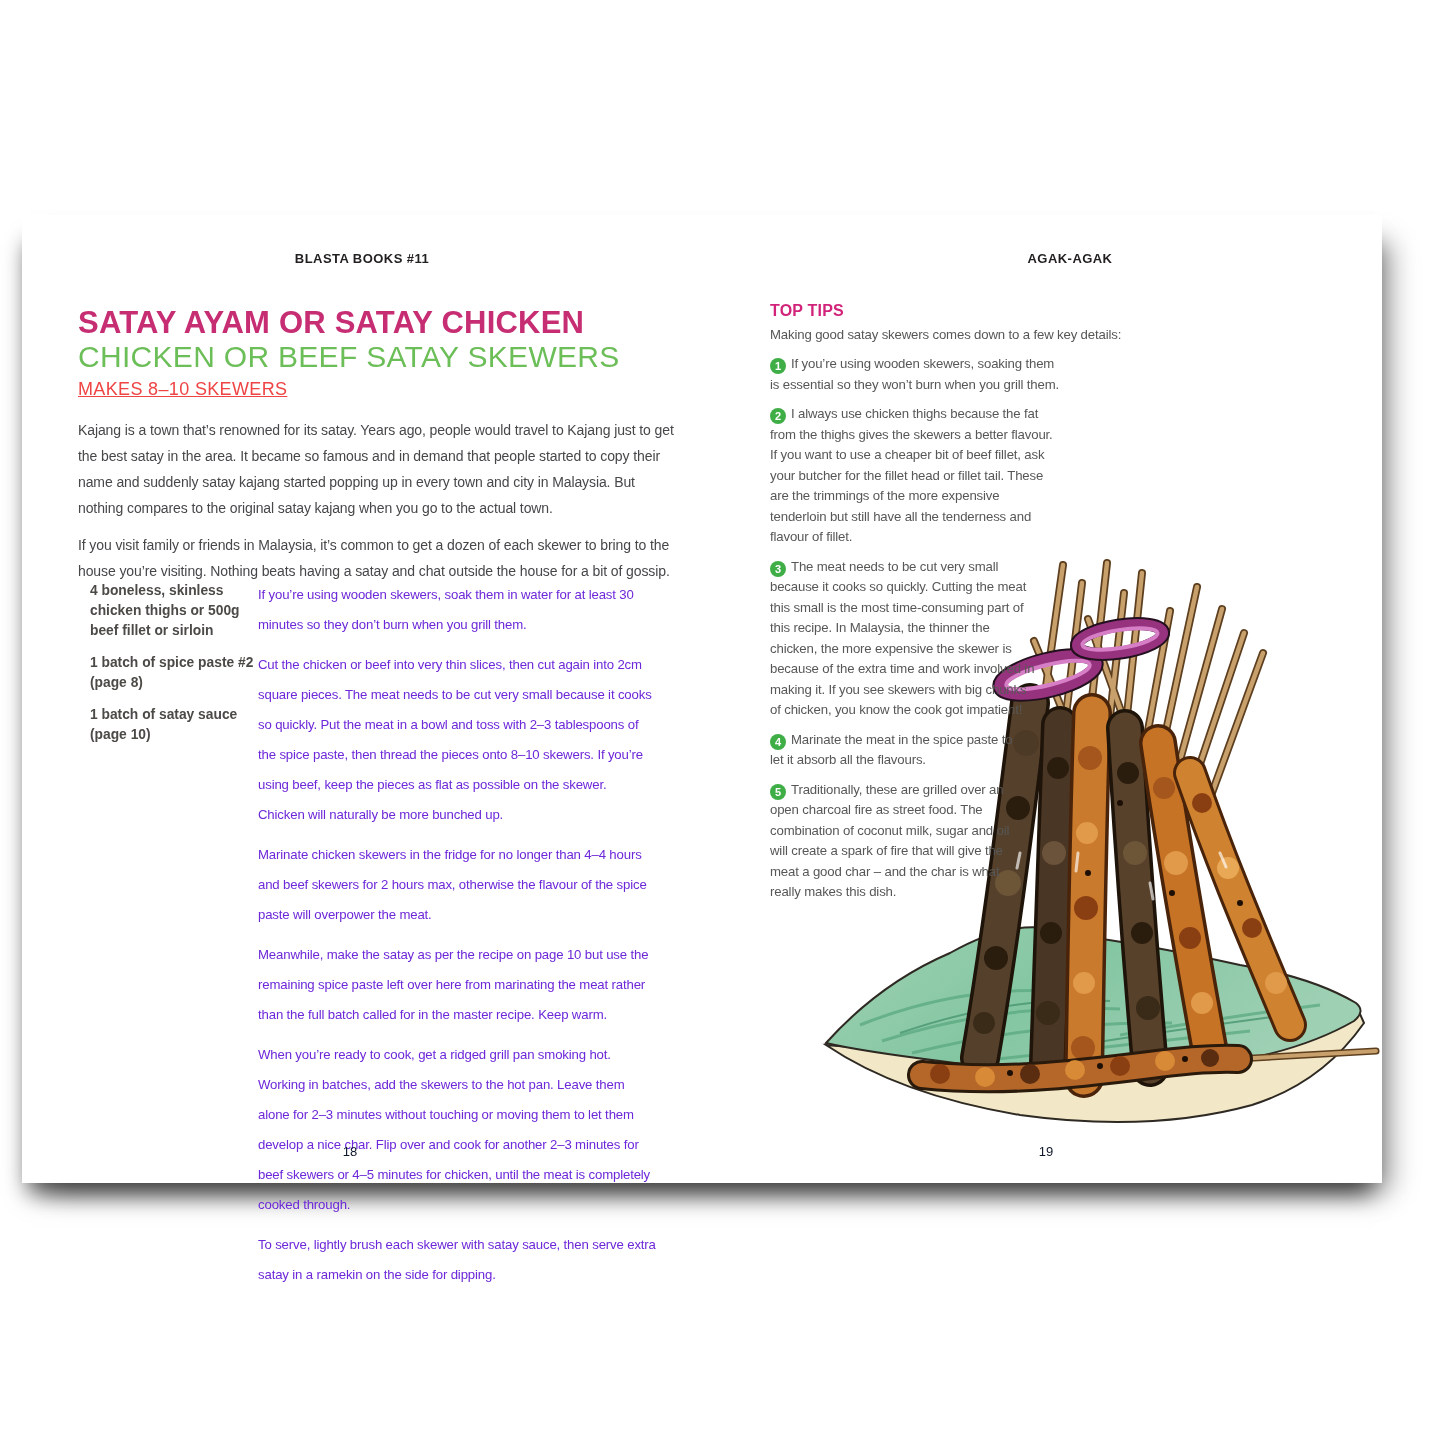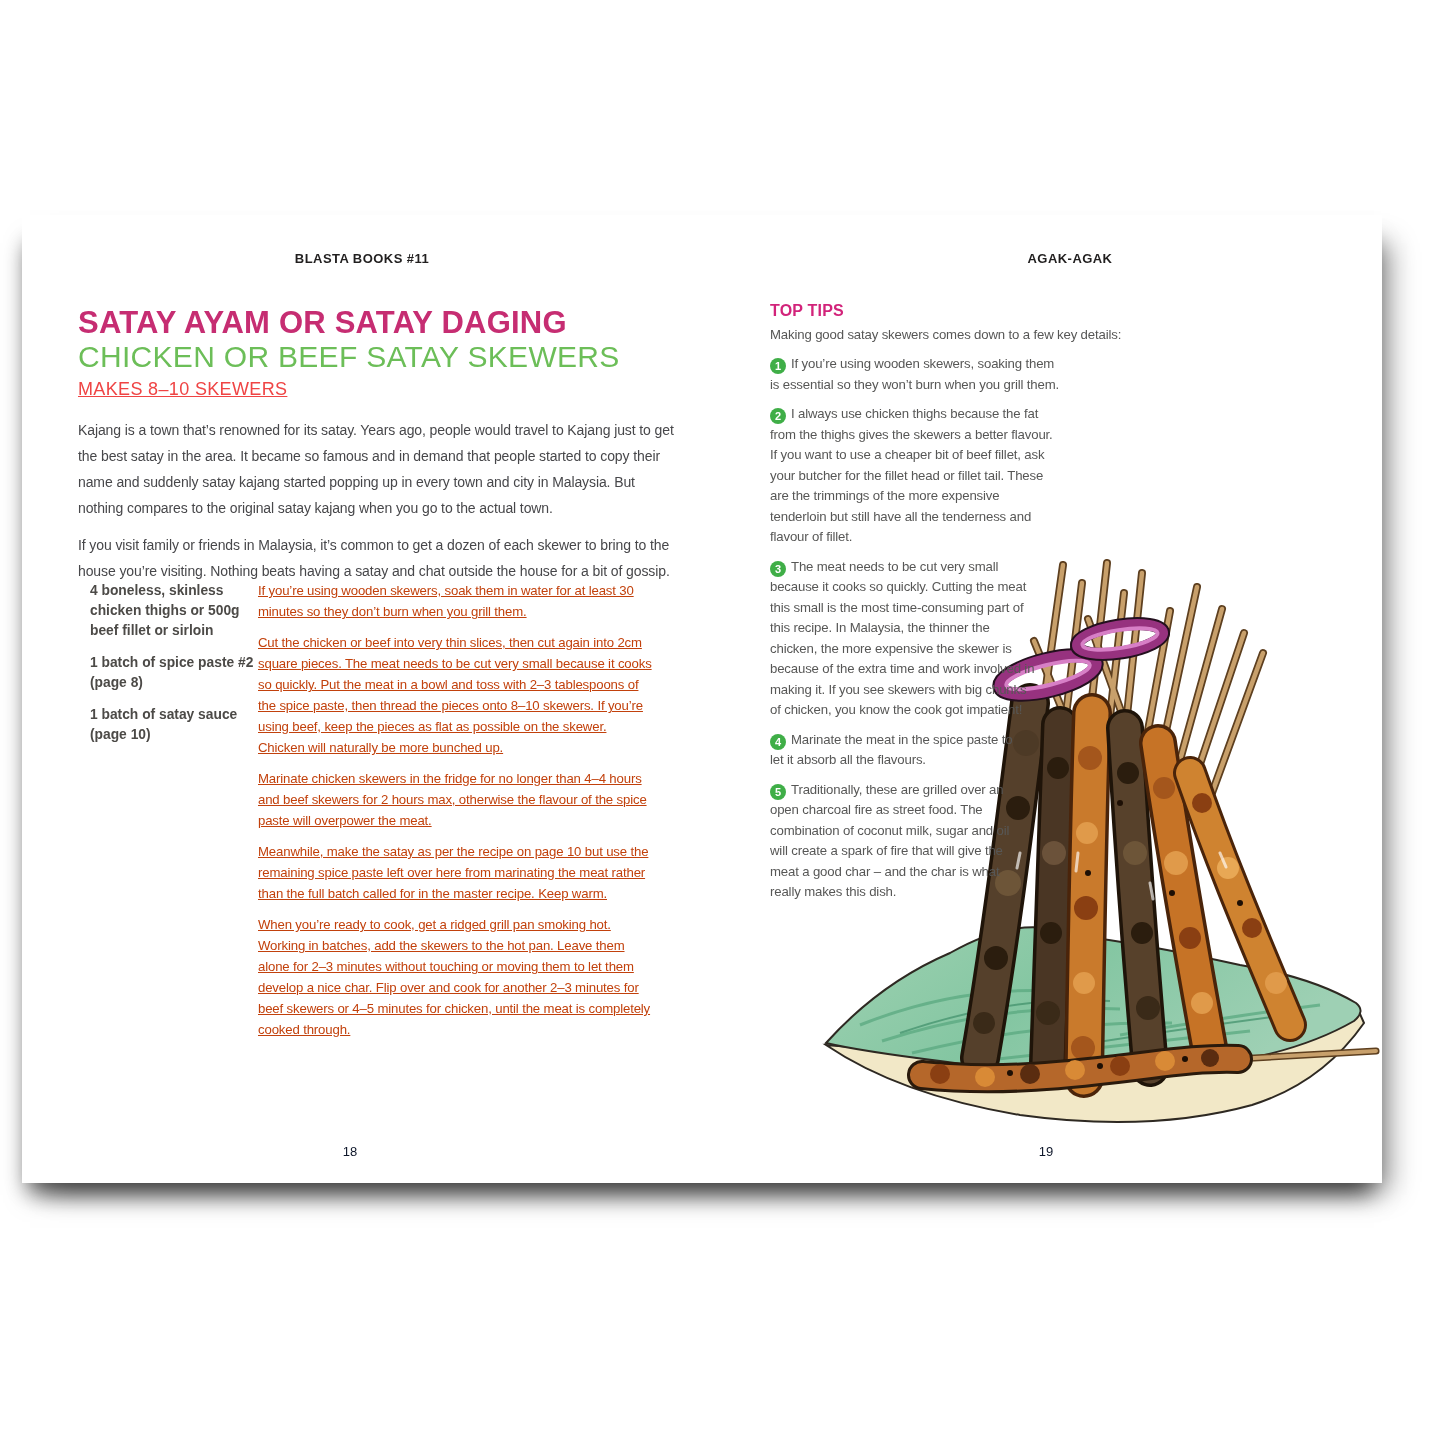--- a/index.html
+++ b/index.html
@@ -17,21 +17,21 @@
   .title{position:absolute;left:56px;top:90px;margin:0;font-size:31px;font-weight:bold;color:#c62d72;letter-spacing:.2px;white-space:nowrap;}
   .subtitle{position:absolute;left:56px;top:125px;margin:0;font-size:30px;font-weight:normal;color:#6cbe58;letter-spacing:.3px;white-space:nowrap;}
   .yield{position:absolute;left:56px;top:164px;font-size:18px;color:#ef4444;letter-spacing:.35px;text-decoration:underline;}
 
   .intro{position:absolute;left:56px;width:598px;margin:0;font-size:14px;line-height:26px;color:#47474a;letter-spacing:-.1px;}
   .intro.first{top:202px;}
   .intro.second{top:317px;}
 
   .ing{position:absolute;left:56px;top:366px;width:176px;font-size:13.8px;font-weight:bold;line-height:20px;color:#4c4a47;}
   .ing p{margin:0 0 12px 12px;}
-  .method{position:absolute;left:236px;top:365px;width:398px;font-size:13.2px;line-height:21px;color:#c2410c;letter-spacing:-.15px;text-decoration:underline;}
+  .method{position:absolute;left:236px;top:365px;width:398px;font-size:13.2px;line-height:30px;color:#6d28d9;letter-spacing:-.15px;}
   .method p{margin:0 0 10px 0;}
 
   .pagenum{position:absolute;top:929px;font-size:13px;color:#0f172a;}
   .page.left .pagenum{left:0;width:656px;text-align:center;}
   .page.right .pagenum{left:32px;width:624px;text-align:center;}
 
   .tips-col{position:absolute;left:68px;top:86px;width:398px;font-size:13.2px;line-height:20.5px;
     color:#575756;letter-spacing:-.15px;z-index:1;}
   .tips-head{margin:0 0 3px 0;font-size:16px;font-weight:bold;color:#d2237a;letter-spacing:.2px;}
   .tips-intro{margin:0 0 9px 0;}
@@ -44,39 +44,40 @@
   .illu{position:absolute;left:118px;top:338px;width:568px;height:586px;z-index:0;}
   .illu svg{display:block;width:100%;height:100%;}
 </style>
 </head>
 <body>
 
 <div class="spread">
 
   <section class="page left">
     <div class="running-head">BLASTA BOOKS #11</div>
-    <h1 class="title">SATAY AYAM OR SATAY DAGING</h1>
+    <h1 class="title">SATAY AYAM OR SATAY CHICKEN</h1>
     <h2 class="subtitle">CHICKEN OR BEEF SATAY SKEWERS</h2>
     <div class="yield">MAKES 8–10 SKEWERS</div>
 
     <p class="intro second">If you visit family or friends in Malaysia, it’s common to get a dozen of each skewer to bring to the house you’re visiting. Nothing beats having a satay and chat outside the house for a bit of gossip.</p>
     <p class="intro first">Kajang is a town that’s renowned for its satay. Years ago, people would travel to Kajang just to get the best satay in the area. It became so famous and in demand that people started to copy their name and suddenly satay kajang started popping up in every town and city in Malaysia. But nothing compares to the original satay kajang when you go to the actual town.</p>
 
     <div class="ing">
       <p>4 boneless, skinless chicken thighs or 500g beef fillet or sirloin</p>
       <p>1 batch of spice paste #2 (page 8)</p>
       <p>1 batch of satay sauce (page 10)</p>
     </div>
 
     <div class="method">
       <p>If you’re using wooden skewers, soak them in water for at least 30 minutes so they don’t burn when you grill them.</p>
       <p>Cut the chicken or beef into very thin slices, then cut again into 2cm square pieces. The meat needs to be cut very small because it cooks so quickly. Put the meat in a bowl and toss with 2–3 tablespoons of the spice paste, then thread the pieces onto 8–10 skewers. If you’re using beef, keep the pieces as flat as possible on the skewer. Chicken will naturally be more bunched up.</p>
       <p>Marinate chicken skewers in the fridge for no longer than 4–4 hours and beef skewers for 2 hours max, otherwise the flavour of the spice paste will overpower the meat.</p>
       <p>Meanwhile, make the satay as per the recipe on page 10 but use the remaining spice paste left over here from marinating the meat rather than the full batch called for in the master recipe. Keep warm.</p>
       <p>When you’re ready to cook, get a ridged grill pan smoking hot. Working in batches, add the skewers to the hot pan. Leave them alone for 2–3 minutes without touching or moving them to let them develop a nice char. Flip over and cook for another 2–3 minutes for beef skewers or 4–5 minutes for chicken, until the meat is completely cooked through.</p>
+      <p>To serve, lightly brush each skewer with satay sauce, then serve extra satay in a ramekin on the side for dipping.</p>
     </div>
 
     <div class="pagenum">18</div>
   </section>
 
   <section class="page right">
     <div class="running-head">AGAK-AGAK</div>
 
     <div class="illu">
       <svg viewBox="0 0 568 586" xmlns="http://www.w3.org/2000/svg">

